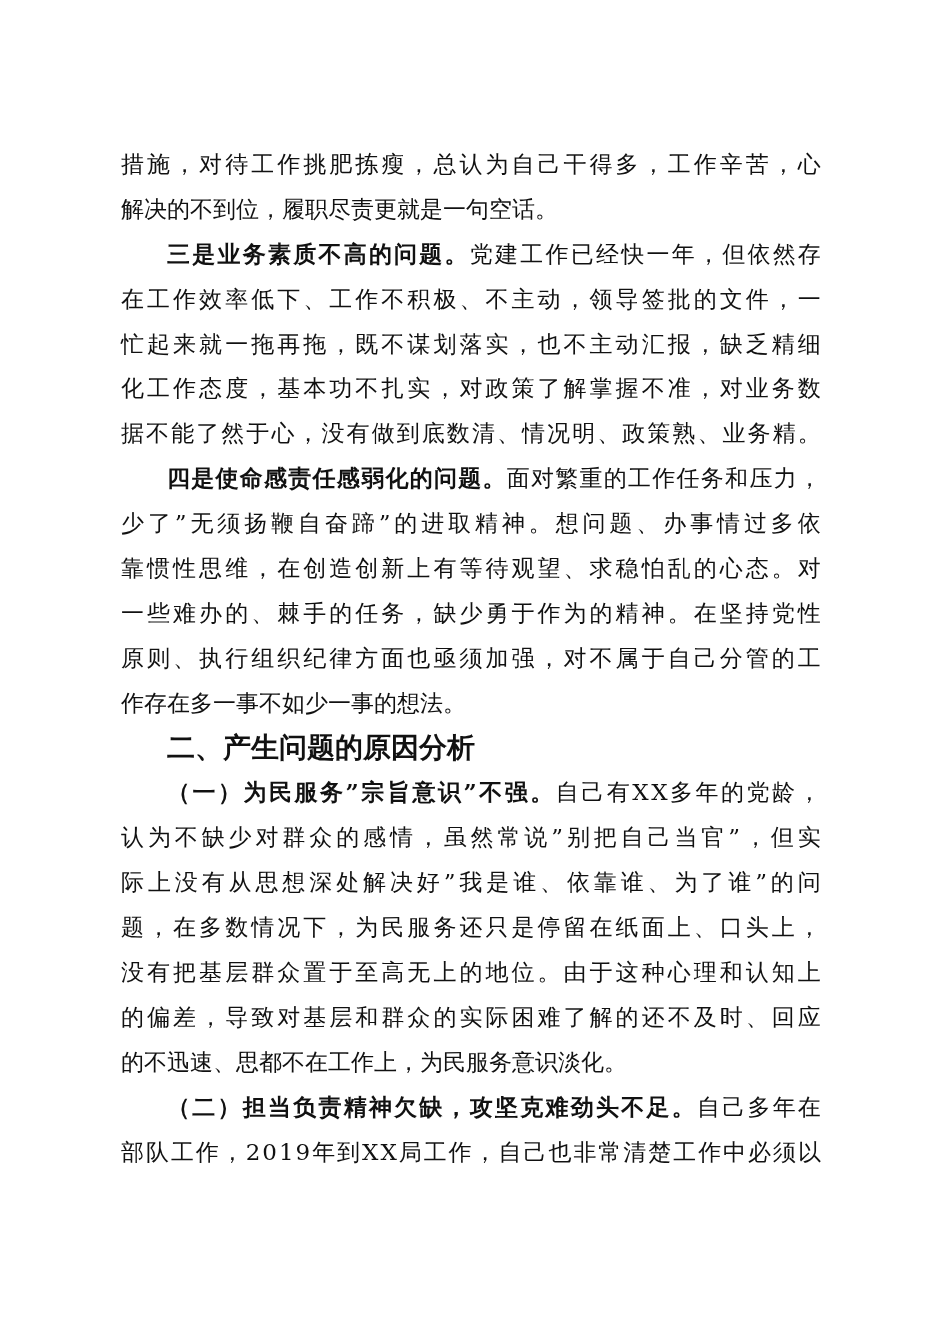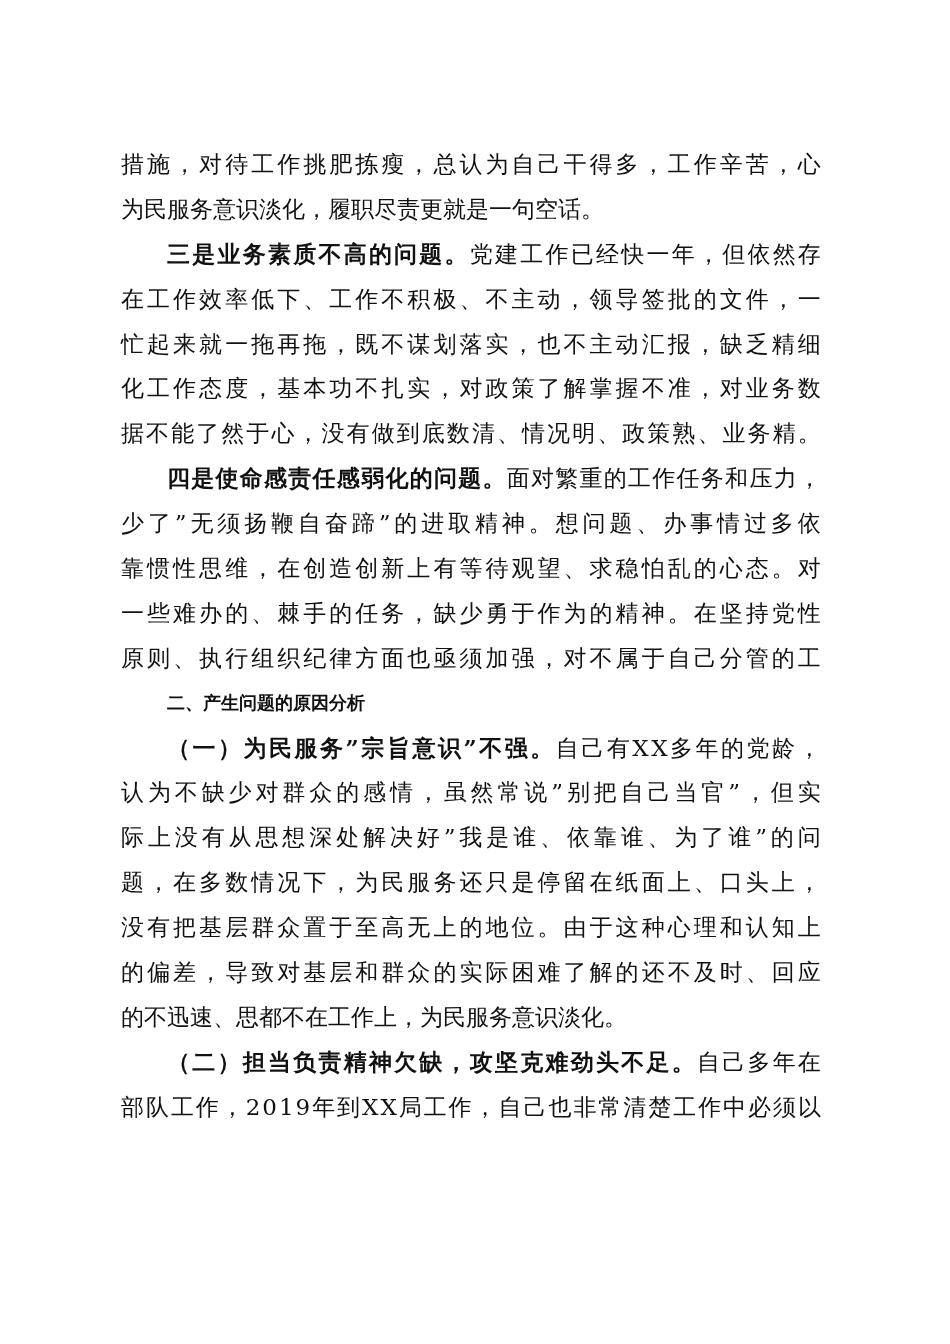--- a/index.html
+++ b/index.html
@@ -45,21 +45,21 @@
   .line.indent {
     padding-left: 46px;
     width: 654px;
   }
   .bold {
     font-weight: bold;
   }
   .heading {
     font-family: "DejaVu Sans", "Liberation Sans", sans-serif;
     font-weight: bold;
-    font-size: 18px;
+    font-size: 28px;
   }
   .jline {
     display: flex;
     justify-content: space-between;
   }
   .jline span.ch { display: inline-block; }
 </style>
 </head>
 <body>
 
@@ -93,21 +93,21 @@
             <span class="ch">，</span>
             <span class="ch">工</span>
             <span class="ch">作</span>
             <span class="ch">辛</span>
             <span class="ch">苦</span>
             <span class="ch">，</span>
             <span class="ch">心</span>
           </div>
         </div>
       <div class="line last">
-        <span>为民服务意识淡化，履职尽责更就是一句空话。</span>
+        <span>解决的不到位，履职尽责更就是一句空话。</span>
       </div>
     </div>
 
     <div>
       <div class="line indent">
 
       <div class="jline">
             <span class="ch bold">三</span>
             <span class="ch bold">是</span>
             <span class="ch bold">业</span>
@@ -421,20 +421,23 @@
             <span class="ch">属</span>
             <span class="ch">于</span>
             <span class="ch">自</span>
             <span class="ch">己</span>
             <span class="ch">分</span>
             <span class="ch">管</span>
             <span class="ch">的</span>
             <span class="ch">工</span>
           </div>
         </div>
+      <div class="line last">
+        <span>作存在多一事不如少一事的想法。</span>
+      </div>
     </div>
 
     <div class="line indent last heading">
       <span>二、产生问题的原因分析</span>
     </div>
 
     <div>
       <div class="line indent">
 
       <div class="jline">

